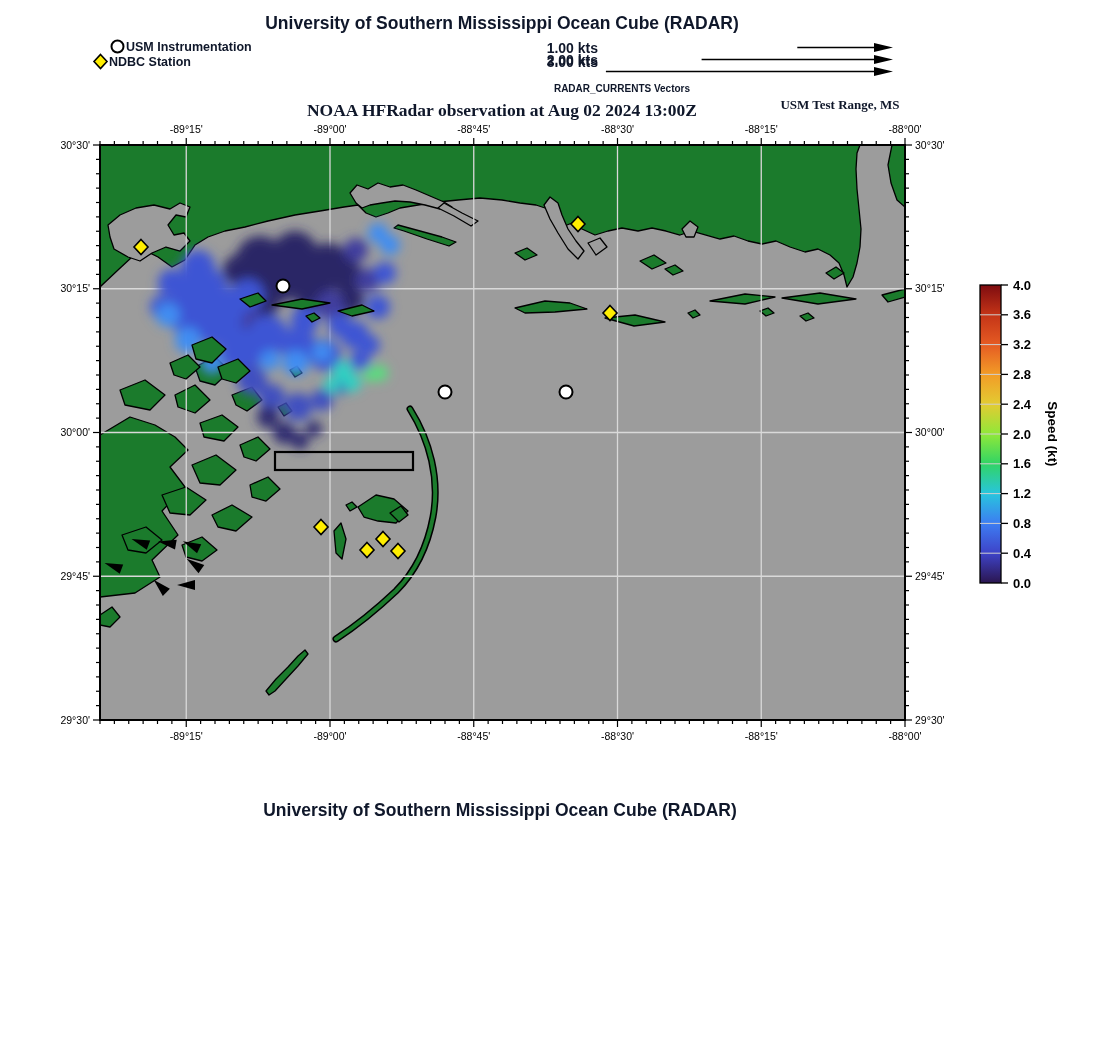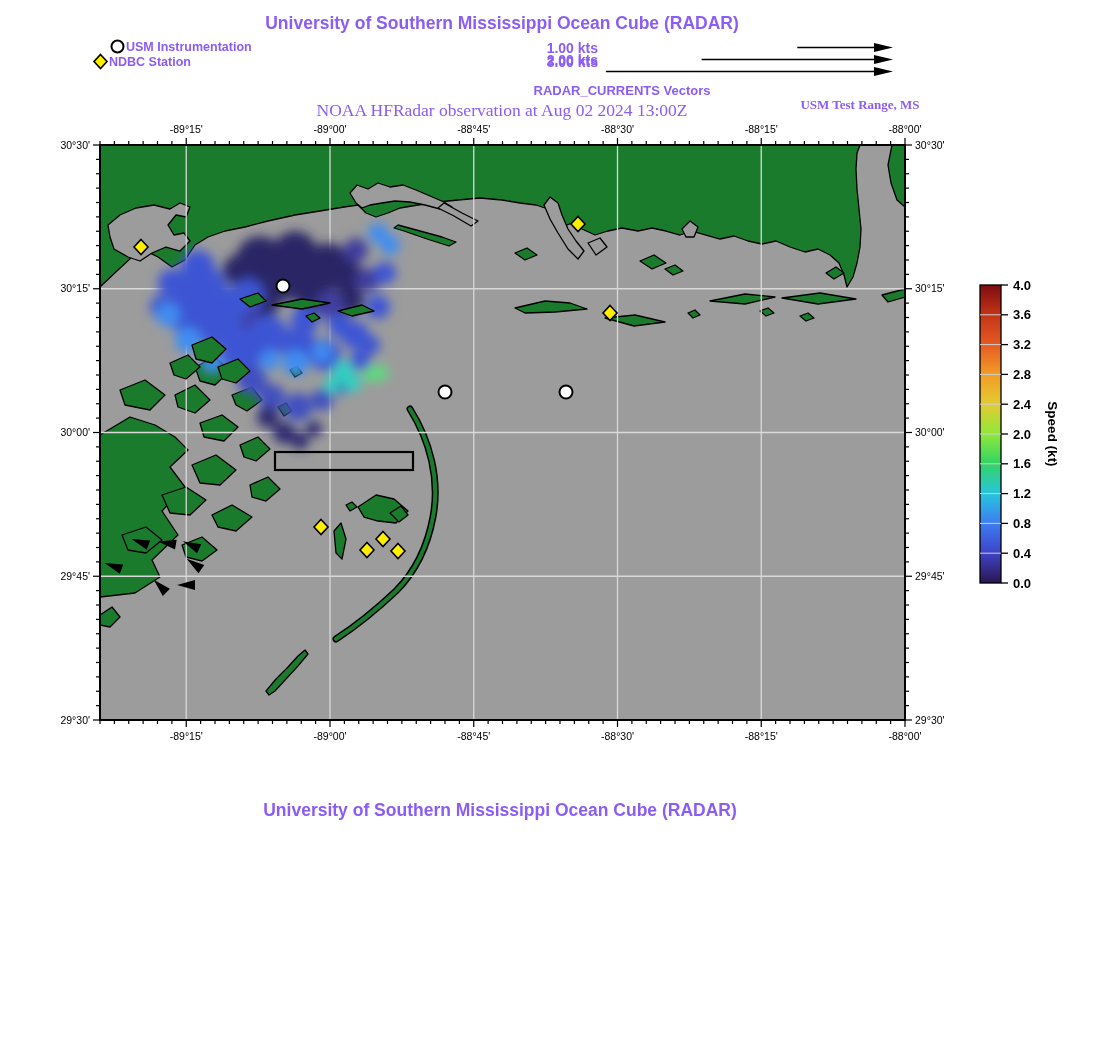--- a/index.html
+++ b/index.html
@@ -1,22 +1,22 @@
 <!DOCTYPE html>
 <html><head>
 <meta charset="utf-8">
 <style>
   html,body{margin:0;padding:0;background:#ffffff;}
   #fig{position:relative;width:1100px;height:1050px;background:#ffffff;overflow:hidden;
-       font-family:"Liberation Sans",sans-serif;color:#8b5cf6;}
+       font-family:"Liberation Sans",sans-serif;color:#0f172a;}
   .abs{position:absolute;}
   .title{font-size:17.5px;font-weight:bold;white-space:nowrap;transform:translateX(-50%);}
-  .subtitle{font-family:"Liberation Serif",serif;font-size:17.5px;font-weight:normal;white-space:nowrap;transform:translateX(-50%);}
+  .subtitle{font-family:"Liberation Serif",serif;font-size:17.5px;font-weight:bold;white-space:nowrap;transform:translateX(-50%);}
   .region{font-family:"Liberation Serif",serif;font-size:13px;font-weight:bold;white-space:nowrap;transform:translateX(-50%);}
-  .veclab{font-size:13px;font-weight:bold;white-space:nowrap;transform:translateX(-50%);}
+  .veclab{font-size:10px;font-weight:bold;white-space:nowrap;transform:translateX(-50%);}
   .legend-row{position:absolute;display:flex;align-items:center;font-size:12.5px;font-weight:bold;}
   .ktsrow{position:absolute;width:58px;text-align:right;font-size:14px;font-weight:bold;line-height:12px;}
   svg text{font-family:"Liberation Sans",sans-serif;}
 </style>
 </head>
 <body>
 
 <div id="fig">
 
   <div class="abs title" style="left:502px;top:13px;">University of Southern Mississippi Ocean Cube (RADAR)</div>
@@ -33,21 +33,21 @@
     </svg>
     <span>NDBC Station</span>
   </div>
 
   <div class="ktsrow" style="left:540px;top:42px;">1.00 kts</div>
   <div class="ktsrow" style="left:540px;top:54px;">2.00 kts</div>
   <div class="ktsrow" style="left:540px;top:56px;">3.00 kts</div>
 
   <div class="abs veclab" style="left:622px;top:83px;">RADAR_CURRENTS Vectors</div>
   <div class="abs subtitle" style="left:502px;top:100px;">NOAA HFRadar observation at Aug 02 2024 13:00Z</div>
-  <div class="abs region" style="left:860px;top:97px;">USM Test Range, MS</div>
+  <div class="abs region" style="left:840px;top:97px;">USM Test Range, MS</div>
 
   <svg id="plot" class="abs" style="left:0;top:0;" width="1100" height="1050">
     <defs>
       <clipPath id="mapclip">
           <rect x="100" y="145" width="805" height="575"></rect>
         </clipPath>
       <filter id="blobblur" x="-30%" y="-30%" width="160%" height="160%">
         <feGaussianBlur stdDeviation="5.5"></feGaussianBlur>
       </filter>
     <linearGradient id="cbgrad" x1="0" y1="1" x2="0" y2="0">

